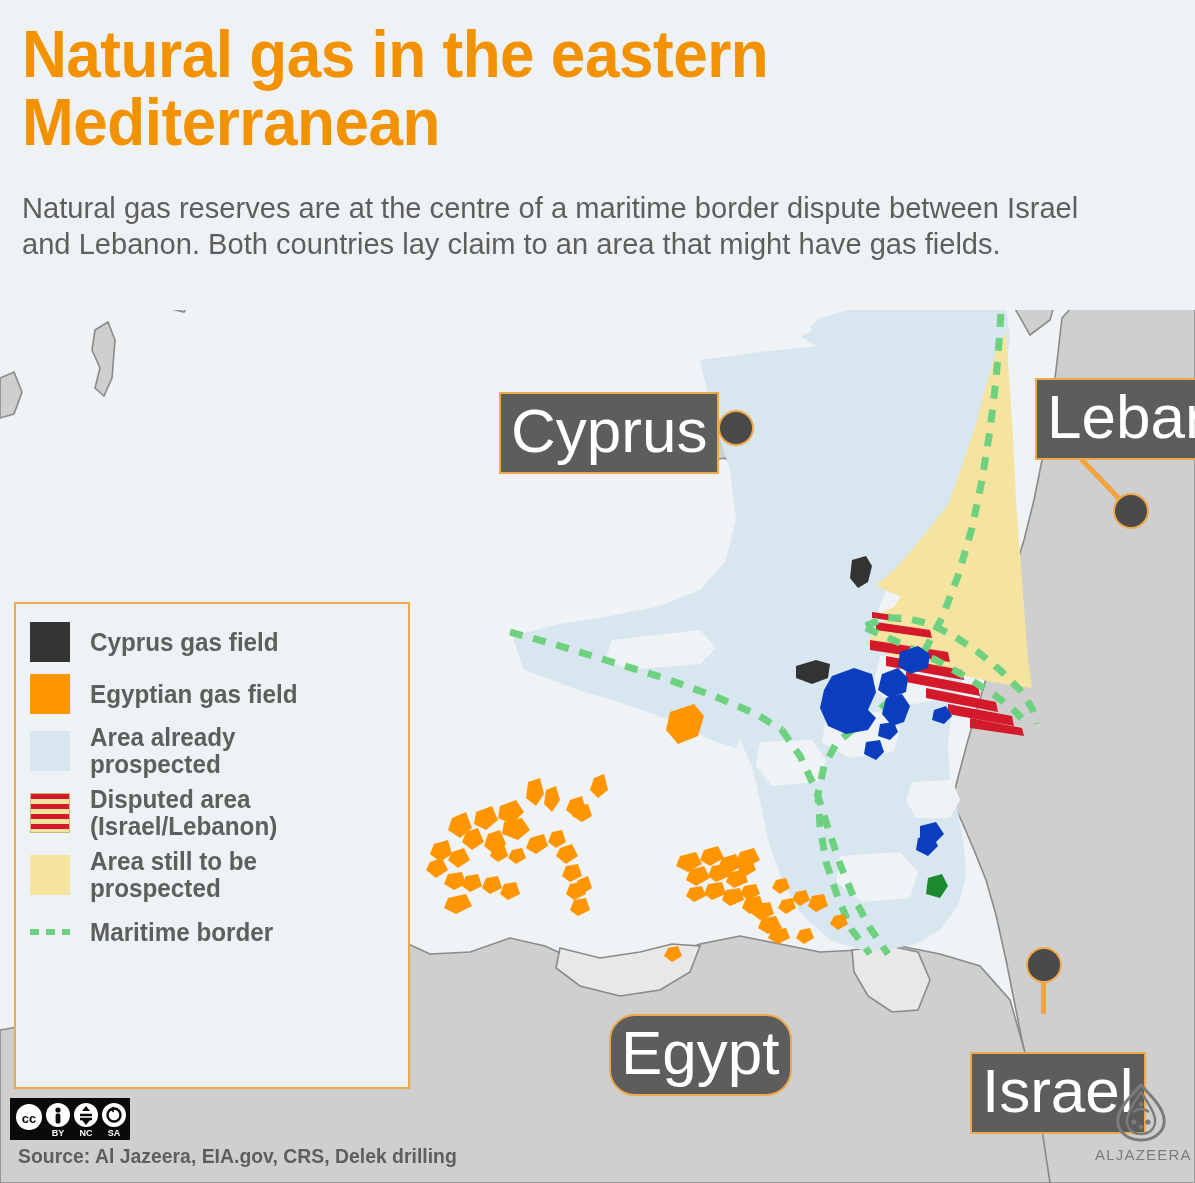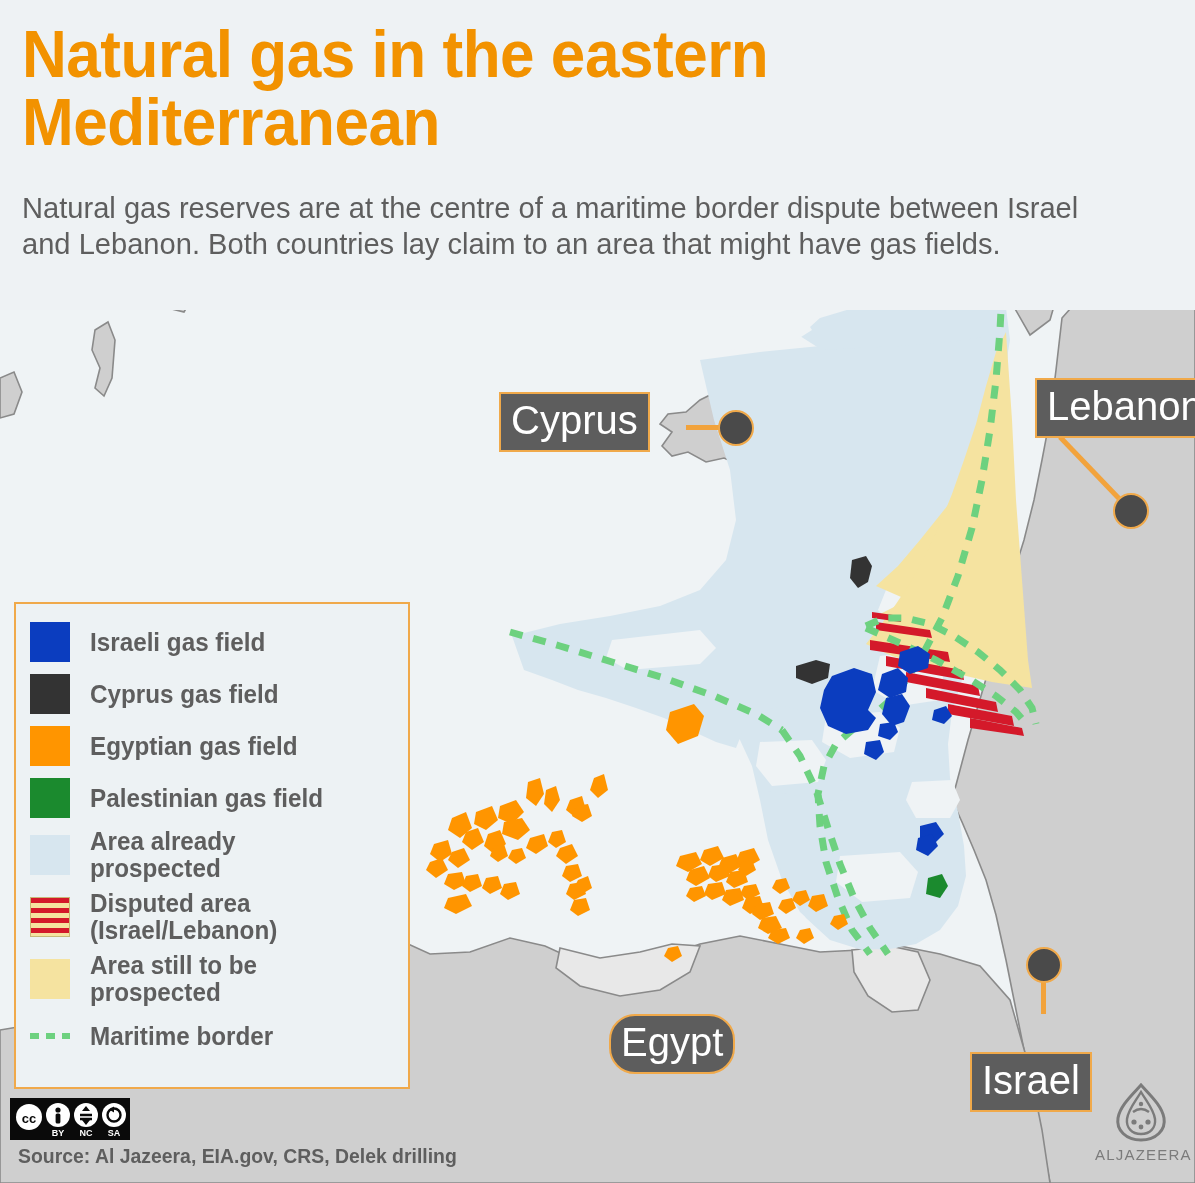--- a/index.html
+++ b/index.html
@@ -36,21 +36,21 @@
   .dash-swatch{width:40px;height:40px;flex:0 0 40px;margin-right:20px;
                display:flex;align-items:center;}
   .dash-swatch i{display:block;width:40px;height:6px;
       background:repeating-linear-gradient(to right,#6dd17f 0 9px,transparent 9px 16px);}
   .hatch{background:
      repeating-linear-gradient(to bottom,#d4192a 0 5px,#f5e3a0 5px 10px);
      border:1px solid #c8b878;box-sizing:border-box;}
 
   
   .clabel{position:absolute;z-index:7;background:#5d5d5d;border:2px solid #f0a94a;
-     color:#fff;font-size:40px;line-height:1;padding:6px 10px 10px 10px;
+     color:#fff;font-size:62px;line-height:1;padding:6px 10px 10px 10px;
      box-sizing:border-box;white-space:nowrap;letter-spacing:0px;}
   .cdot{position:absolute;z-index:7;width:36px;height:36px;border-radius:50%;
         background:#4a4a4a;border:2px solid #f0a94a;box-sizing:border-box;}
   .cline{position:absolute;z-index:6;background:#f2a33c;}
 
   
   #cc{position:absolute;left:10px;top:1098px;z-index:8;}
   #source{position:absolute;left:18px;top:1145px;z-index:8;
     font-size:20px;font-weight:bold;color:#5e5e5e;
     transform:scaleX(0.97);transform-origin:left top;}
@@ -278,39 +278,31 @@
 
   <div class="clabel" style="left:609px;top:1014px;border-radius:26px;">Egypt</div>
 
   <div class="cline" style="left:1041px;top:978px;width:5px;height:36px;"></div>
   <div class="cdot" style="left:1026px;top:947px;"></div>
   <div class="clabel" style="left:970px;top:1052px;">Israel</div>
 
   <div id="legend">
     <div class="legend-list">
 
-      <div class="legend-row r-norm">
-        <span class="swatch" style="background:#0b3dbf;"></span>
-        <span class="lg-label">Israeli gas field</span>
-      </div>
 
       <div class="legend-row r-norm">
         <span class="swatch" style="background:#333333;"></span>
         <span class="lg-label">Cyprus gas field</span>
       </div>
 
       <div class="legend-row r-norm">
         <span class="swatch" style="background:#ff9500;"></span>
         <span class="lg-label">Egyptian gas field</span>
       </div>
 
-      <div class="legend-row r-norm">
-        <span class="swatch" style="background:#1b8a2e;"></span>
-        <span class="lg-label">Palestinian gas field</span>
-      </div>
 
       <div class="legend-row r-tall">
         <span class="swatch" style="background:#d7e6ef;"></span>
         <span class="lg-label two" style="max-width:250px;">Area already prospected</span>
       </div>
 
       <div class="legend-row r-tall">
         <span class="swatch hatch"></span>
         <span class="lg-label two" style="max-width:280px;">Disputed area (Israel/Lebanon)</span>
       </div>

